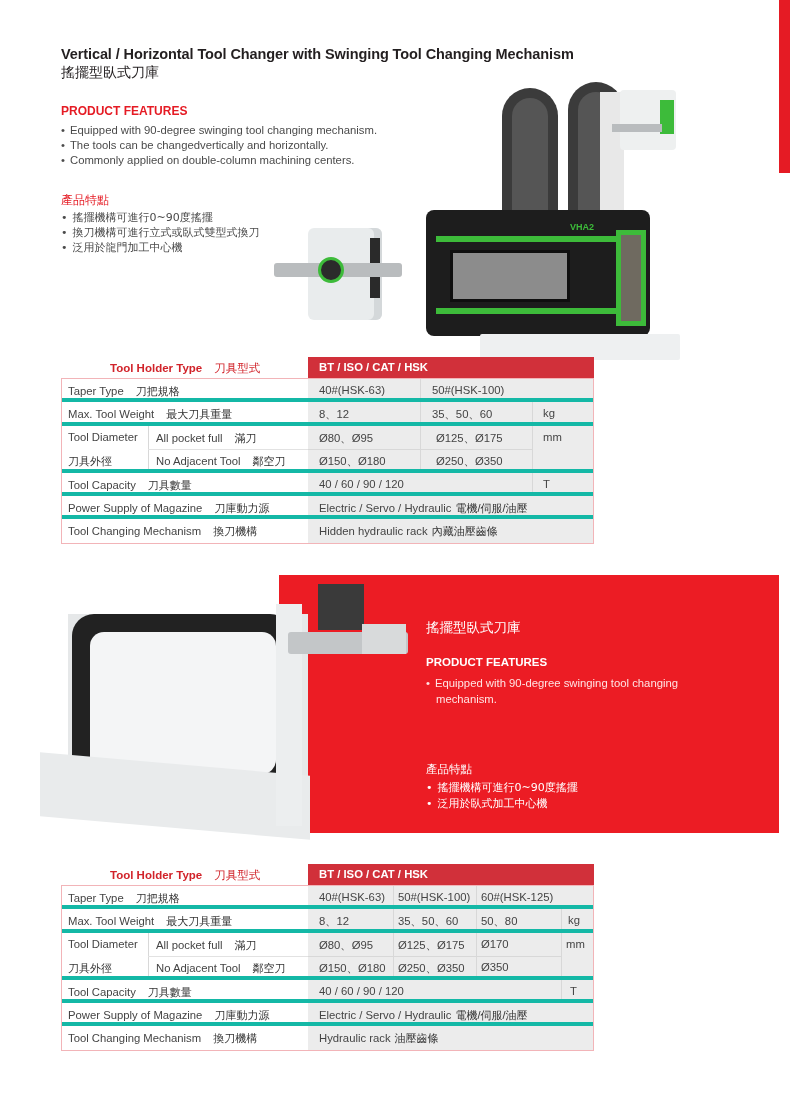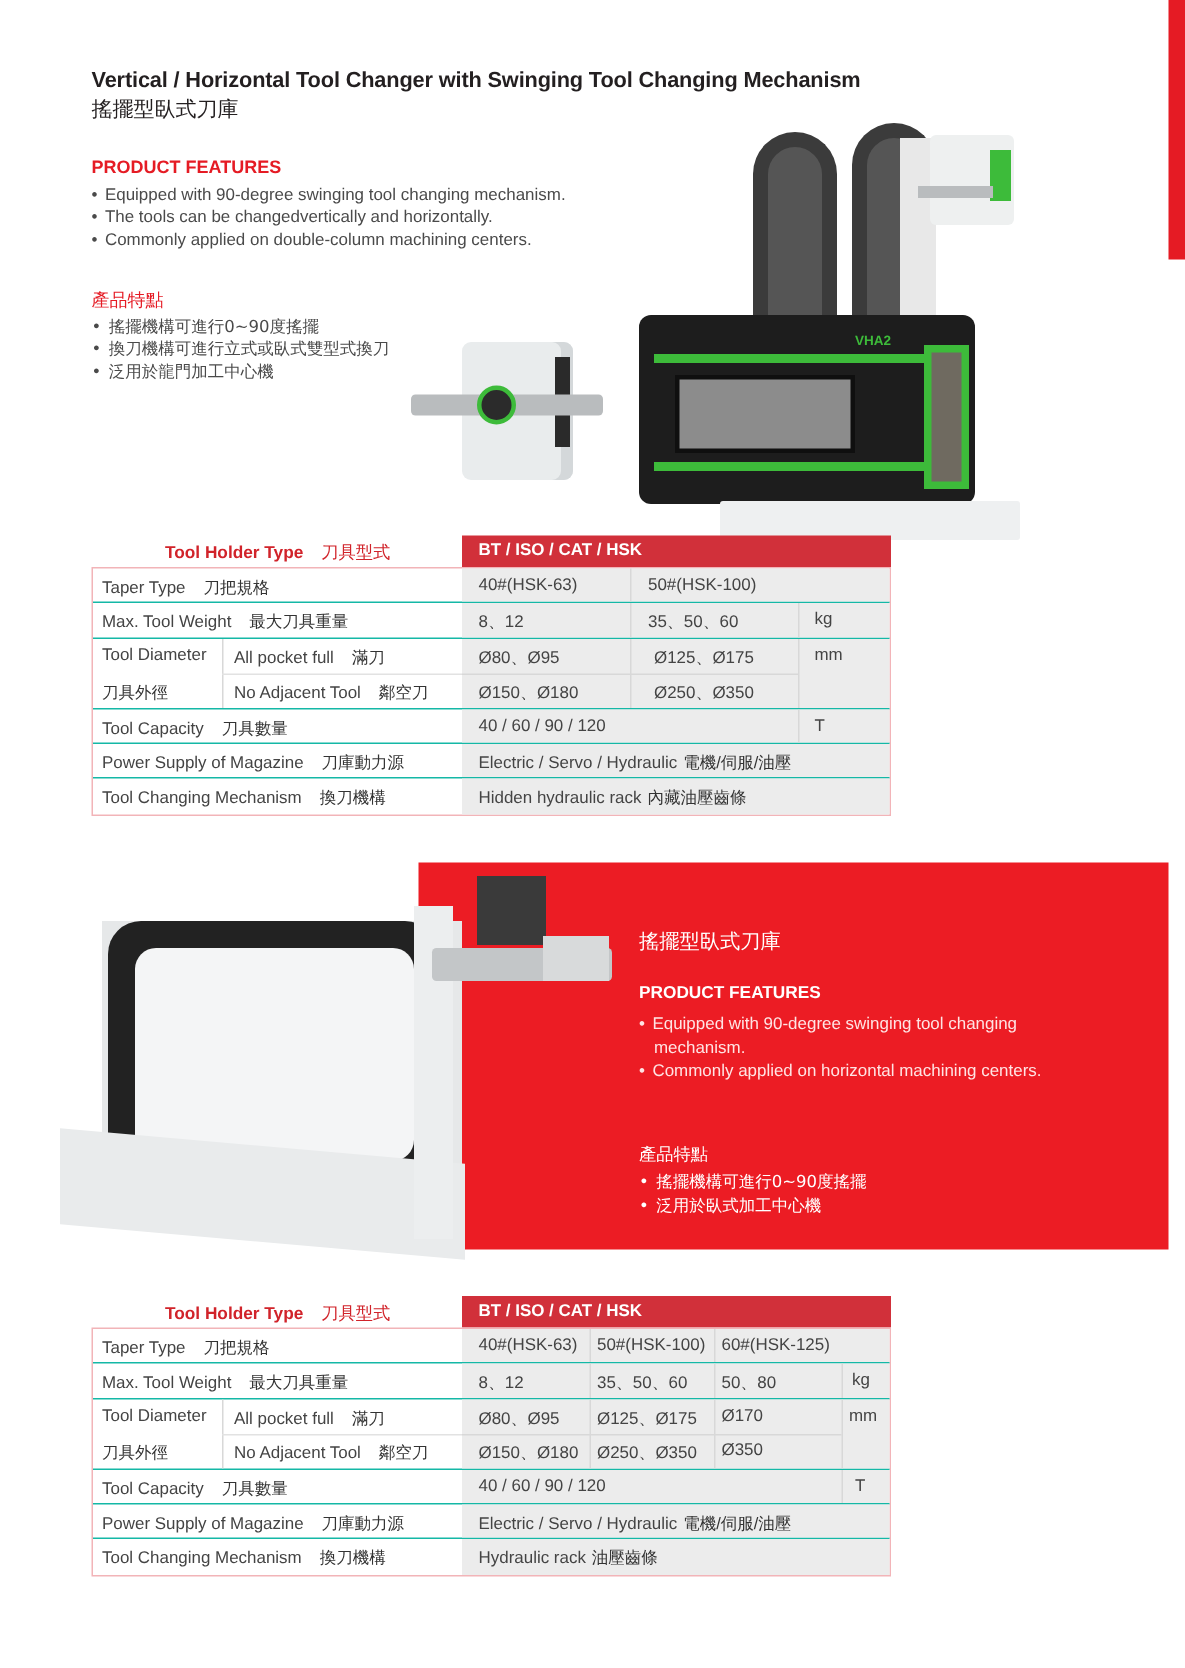--- a/index.html
+++ b/index.html
@@ -17,21 +17,21 @@
   .feat-list li::before { content: "\2022"; margin-right: 5px; }
   .feat-list.zh { font-family: "DejaVu Sans", sans-serif; font-size: 11px; line-height: 15px; }
 
   
   .spec { position: absolute; left: 61px; width: 533px; font-family: "Liberation Sans", sans-serif; font-size: 11.3px; color: #444; }
   .spec .hdr { position: relative; height: 21px; }
   .spec .hdr-label { position: absolute; left: 7px; top: 4px; font-weight: bold; color: #d1232a; font-size: 11.5px; margin-left: 42px; }
   .spec .hdr-label .zh { margin-left: 12px; font-weight: normal; font-family: "DejaVu Sans", sans-serif; font-size: 11.5px; }
   .spec .hdr-val { position: absolute; left: 247px; right: 0; top: 0; height: 21px; background: #d1303a; color: #fff; font-weight: bold; padding: 4px 11px; }
   .spec .body { position: relative; border: 1px solid #f2b4b8; border-top: 1px solid #f2b4b8; }
-  .spec .row { position: relative; height: 23.4px; border-bottom: 1px solid #14b8a6; }
+  .spec .row { position: relative; height: 23.4px; border-bottom: 4px solid #14b8a6; }
   .spec .row:last-child { border-bottom: none; }
   .spec .lab { position: absolute; left: 6px; top: 5px; white-space: nowrap; }
   .spec .lab .zh { margin-left: 12px; font-family: "DejaVu Sans", sans-serif; font-size: 11px; color: #333; }
   .spec .valarea { position: absolute; left: 246px; right: 0; top: 0; bottom: 0; background: #ececec; }
   .spec .cell { position: absolute; top: 5px; white-space: nowrap; }
   .spec .cell .zh { font-family: Liberation Sans, sans-serif; font-size: 11px; margin-left: 4px; color:#333;}
   .spec .vline { position: absolute; top: 0; bottom: 0; width: 1px; background: #d8d8d8; }
   .spec .sublab-line { position: absolute; left: 86px; top: 0; bottom: 0; width: 1px; background: #d8d8d8; }
 
   
@@ -174,21 +174,20 @@
   <div style="position:absolute; left:248px; top:48px; width:120px; height:22px; background:#c3c6c8; border-radius:3px;"></div>
   <div style="position:absolute; left:322px; top:40px; width:44px; height:30px; background:#d8dadb;"></div>
 </div>
 
 <div class="b-title">
 </div>
 <div class="b-title-zh">搖擺型臥式刀庫</div>
 <div class="b-feat-title">PRODUCT FEATURES</div>
 <ul class="b-list" style="top:676px; width:310px;">
   <li>Equipped with 90-degree swinging tool changing mechanism.</li>
-  <li>Commonly applied on horizontal machining  centers.</li>
 </ul>
 <div class="b-zh-title">產品特點</div>
 <ul class="b-list zh" style="top:780px;">
   <li>搖擺機構可進行0~90度搖擺</li>
   <li>泛用於臥式加工中心機</li>
 </ul>
 
 <div class="spec" style="top:864px;">
   <div class="hdr">
     <div class="hdr-label">

